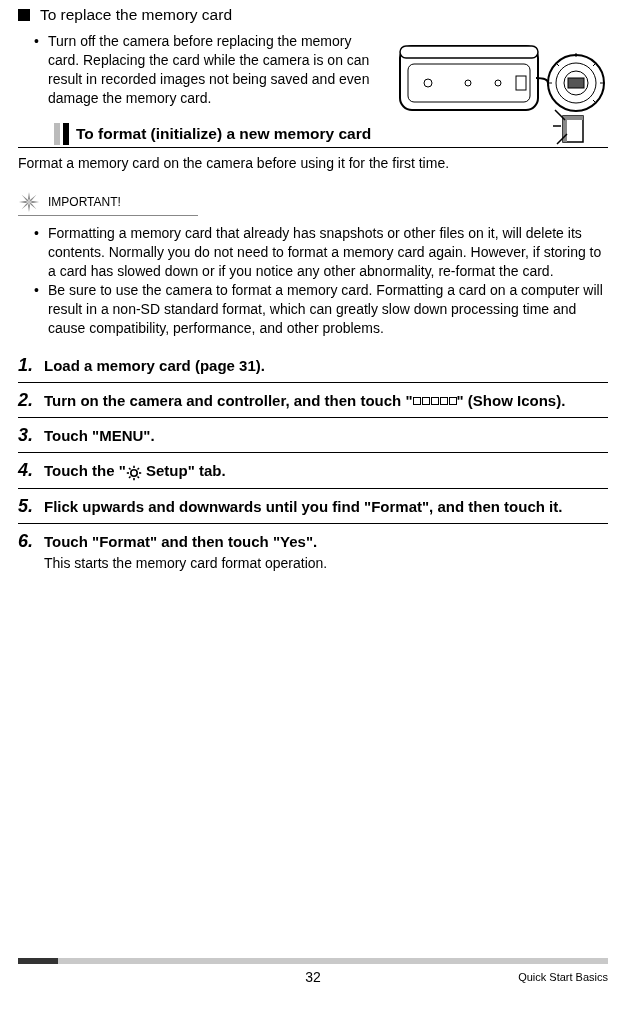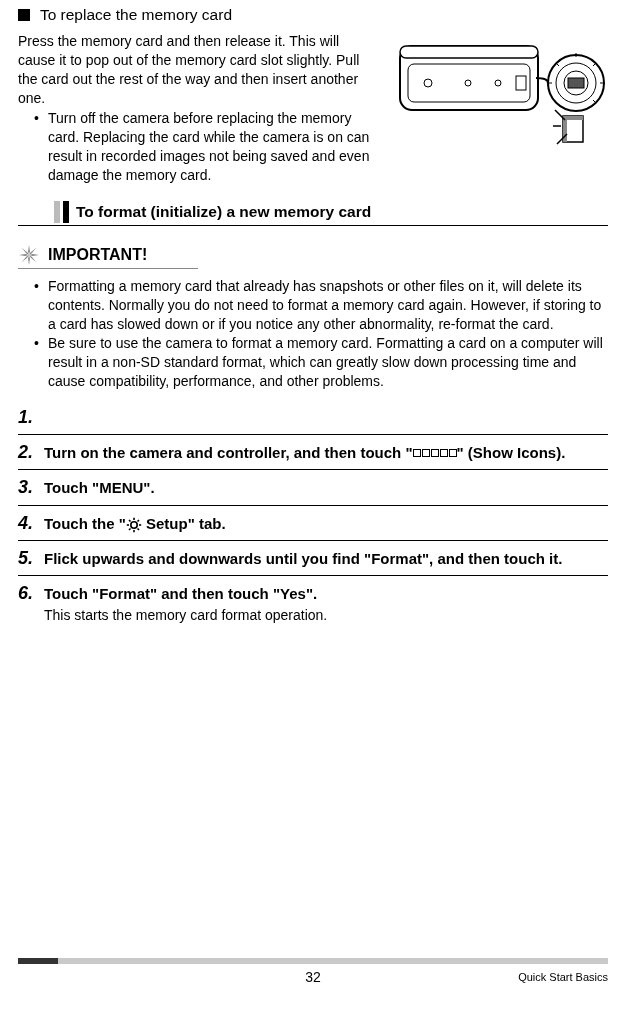--- a/index.html
+++ b/index.html
@@ -84,22 +84,22 @@
   }
   .important-row {
     display: flex;
     align-items: center;
     margin-top: 18px;
     border-bottom: 1px solid #888;
     width: 180px;
     padding-bottom: 2px;
   }
   .important-label {
-    font-weight: bold;
-    font-size: 16px;
+    font-weight: normal;
+    font-size: 12px;
     margin-left: 8px;
   }
   .burst-icon { width: 22px; height: 22px; flex-shrink: 0; }
   .steps { margin-top: 10px; }
   .step {
     border-bottom: 1px solid #000;
     padding: 8px 0 6px 0;
     display: flex;
   }
   .step.last { border-bottom: none; }
@@ -143,21 +143,20 @@
 
 <div class="page">
 
   <div>
     <span class="sq-bullet"></span>
     <span class="h-sub">To replace the memory card</span>
   </div>
 
   <div class="body-block">
     <div class="intro-text">
-      <p class="para" style="margin-top:2px">Press the memory card and then release it. This will cause it to pop out of the memory card slot slightly. Pull the card out the rest of the way and then insert another one.</p>
       <ul class="ul-dot">
         <li>Turn off the camera before replacing the memory card. Replacing the card while the camera is on can result in recorded images not being saved and even damage the memory card.</li>
       </ul>
     </div>
   </div>
 
   <svg class="camera-illus" viewBox="0 0 208 135">
     <rect x="2" y="18" width="138" height="64" rx="12" fill="#fff" stroke="#000" stroke-width="2"></rect>
     <rect x="2" y="18" width="138" height="12" rx="6" fill="#fff" stroke="#000" stroke-width="1.5"></rect>
     <rect x="10" y="36" width="122" height="38" rx="6" fill="none" stroke="#000" stroke-width="1"></rect>
@@ -188,20 +187,21 @@
       <path d="M-8 -6 L2 4 M-6 28 L4 18" stroke="#000" stroke-width="1.5" fill="none"></path>
       <path d="M-10 10 L-2 10" stroke="#000" stroke-width="1.5"></path>
     </g>
   </svg>
 
   <div class="section-bar">
     <div class="bar-icon light"></div>
     <div class="bar-icon"></div>
     <span class="section-title">To format (initialize) a new memory card</span>
   </div>
+  <p class="para">Format a memory card on the camera before using it for the first time.</p>
 
   <div class="important-row">
     <svg class="burst-icon" viewBox="0 0 24 24">
       <g fill="#888">
         <polygon points="12,1 13,8 12,12 11,8"></polygon>
         <polygon points="23,12 16,13 12,12 16,11"></polygon>
         <polygon points="12,23 11,16 12,12 13,16"></polygon>
         <polygon points="1,12 8,11 12,12 8,13"></polygon>
         <polygon points="20,4 15,10 12,12 14,9"></polygon>
         <polygon points="20,20 14,15 12,12 15,14"></polygon>
@@ -213,20 +213,23 @@
   </div>
   <ul class="ul-dot" style="margin-top:8px">
     <li>Formatting a memory card that already has snapshots or other files on it, will delete its contents. Normally you do not need to format a memory card again. However, if storing to a card has slowed down or if you notice any other abnormality, re-format the card.</li>
     <li>Be sure to use the camera to format a memory card. Formatting a card on a computer will result in a non-SD standard format, which can greatly slow down processing time and cause compatibility, performance, and other problems.</li>
   </ul>
 
   <div class="steps">
 
     <div class="step">
       <div class="step-num">1.</div>
+      <div class="step-body">
+        <div class="step-title">Load a memory card (page 31).</div>
+      </div>
     </div>
 
     <div class="step">
       <div class="step-num">2.</div>
       <div class="step-body">
         <div class="step-title">
           <span>Turn on the camera and controller, and then touch "</span><span class="show-boxes inline-icon">
               <span></span>
               <span></span>
               <span></span>

